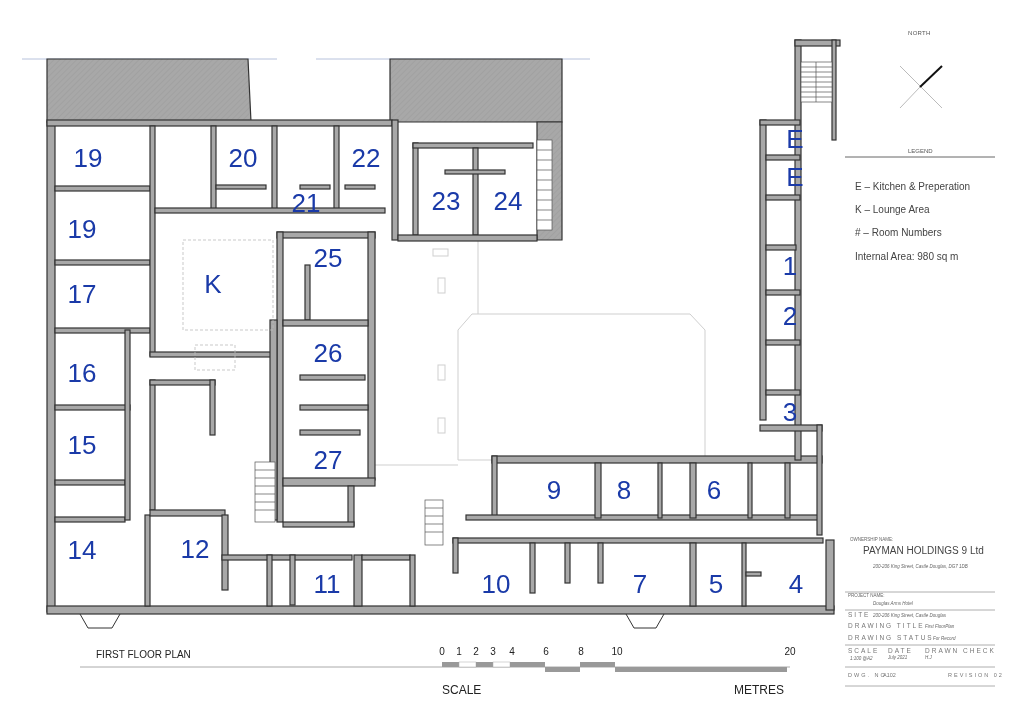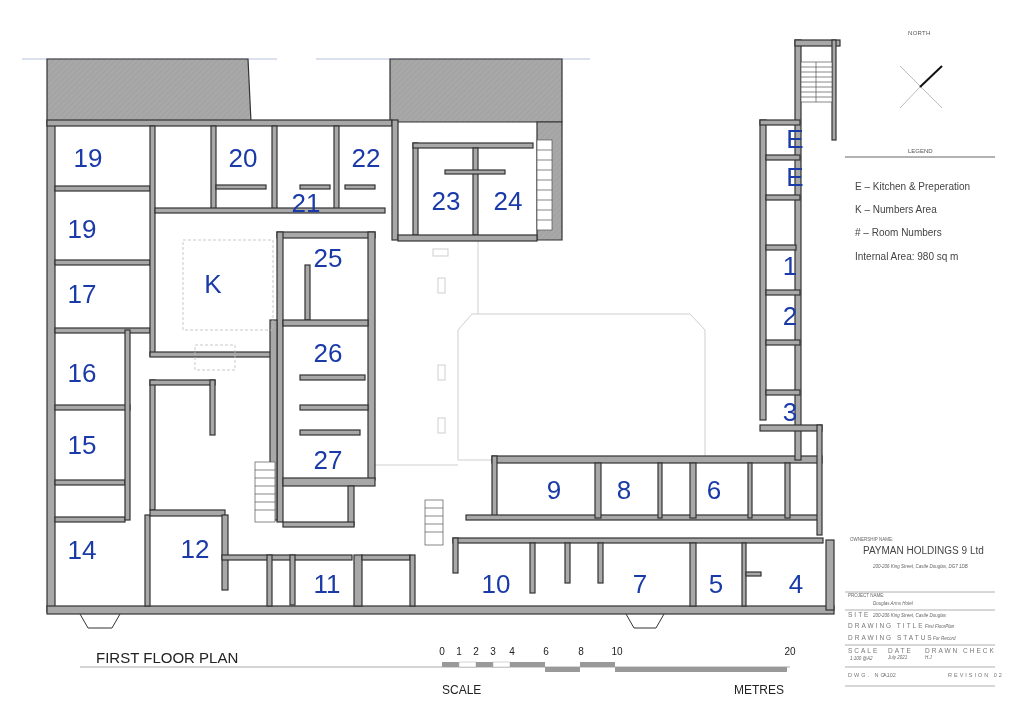--- a/index.html
+++ b/index.html
@@ -10,21 +10,21 @@
   .north-label{left:908px;top:30px;font-size:6px;color:#555;letter-spacing:.3px;}
   .legend-title{left:908px;top:148px;font-size:6px;color:#555;}
   .legend-item{left:855px;font-size:10px;color:#444;}
   .owner-cap{left:850px;top:537px;font-size:4.5px;color:#666;}
   .owner-name{left:863px;top:545px;font-size:10px;color:#444;}
   .owner-addr{left:873px;top:564px;font-size:4.5px;color:#666;font-style:italic;}
   .proj-cap{left:848px;top:593px;font-size:4.5px;color:#666;}
   .proj-name{left:873px;top:601px;font-size:4.5px;color:#666;font-style:italic;}
   .tb-head{font-size:6.5px;color:#777;letter-spacing:2px;}
   .tb-val{font-size:4.5px;color:#666;font-style:italic;}
-  .plan-title{left:96px;top:649px;font-size:15px;color:#222;}
+  .plan-title{left:96px;top:649px;font-size:10px;color:#222;}
   .scale-num{top:646px;font-size:10px;color:#222;transform:translateX(-50%);}
   .scale-word{top:683px;font-size:12px;color:#222;}
 </style>
 </head>
 <body>
 
 <svg id="plan" viewBox="0 0 1024 724" xmlns="http://www.w3.org/2000/svg">
   <defs>
     <pattern id="hatch" width="4" height="4" patternUnits="userSpaceOnUse" patternTransform="rotate(45)">
       <rect width="4" height="4" fill="#a8a8a8"></rect>
@@ -254,21 +254,21 @@
     <div class="room-label" style="left: 795px; top: 139px;">E</div>
     <div class="room-label" style="left: 795px; top: 177px;">E</div>
     <div class="room-label" style="left: 790px; top: 266px;">1</div>
     <div class="room-label" style="left: 790px; top: 316px;">2</div>
     <div class="room-label" style="left: 790px; top: 412px;">3</div>
   </div>
 
 <div class="abs north-label">NORTH</div>
 <div class="abs legend-title">LEGEND</div>
 <div class="abs legend-item" style="top:181px">E – Kitchen &amp; Preperation</div>
-<div class="abs legend-item" style="top:204px">K – Numbers Area</div>
+<div class="abs legend-item" style="top:204px">K – Lounge Area</div>
 <div class="abs legend-item" style="top:227px"># – Room Numbers</div>
 <div class="abs legend-item" style="top:251px">Internal Area: 980 sq m</div>
 
 <div class="abs owner-cap">OWNERSHIP NAME:</div>
 <div class="abs owner-name">PAYMAN HOLDINGS 9 Ltd</div>
 <div class="abs owner-addr">200-206 King Street, Castle Douglas, DG7 1DB</div>
 <div class="abs proj-cap">PROJECT NAME:</div>
 <div class="abs proj-name">Douglas Arms Hotel</div>
 
 <div class="abs tb-head" style="left:848px;top:611px">SITE</div>

